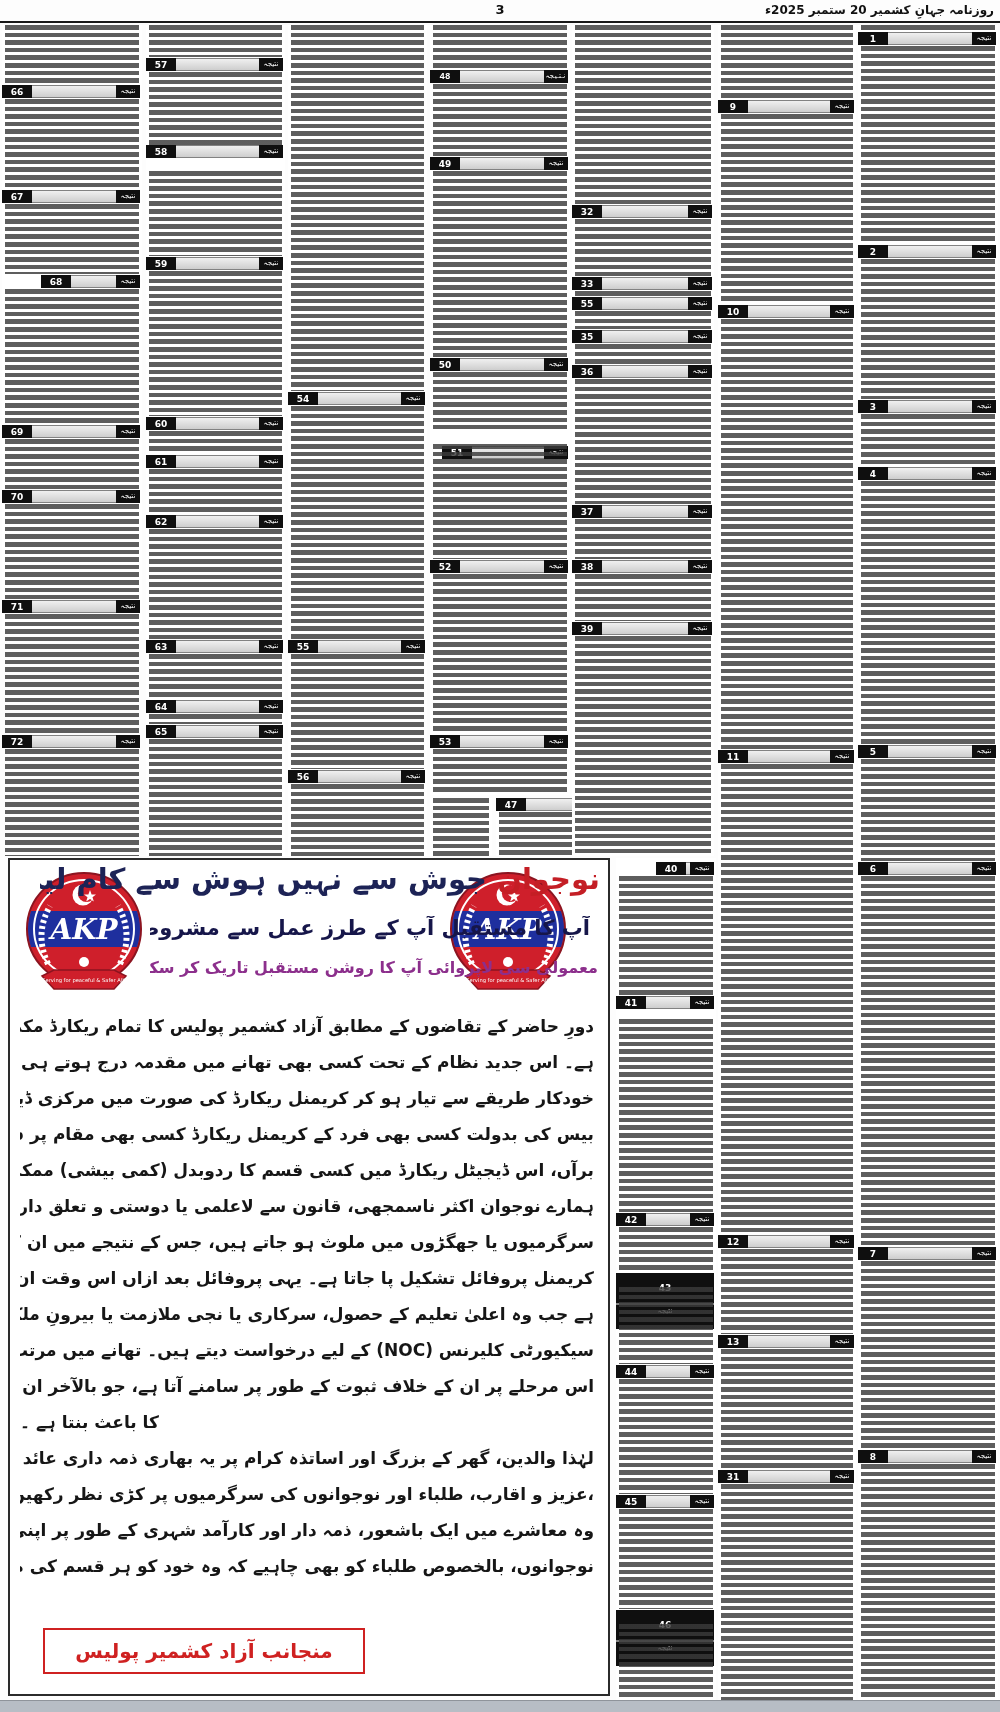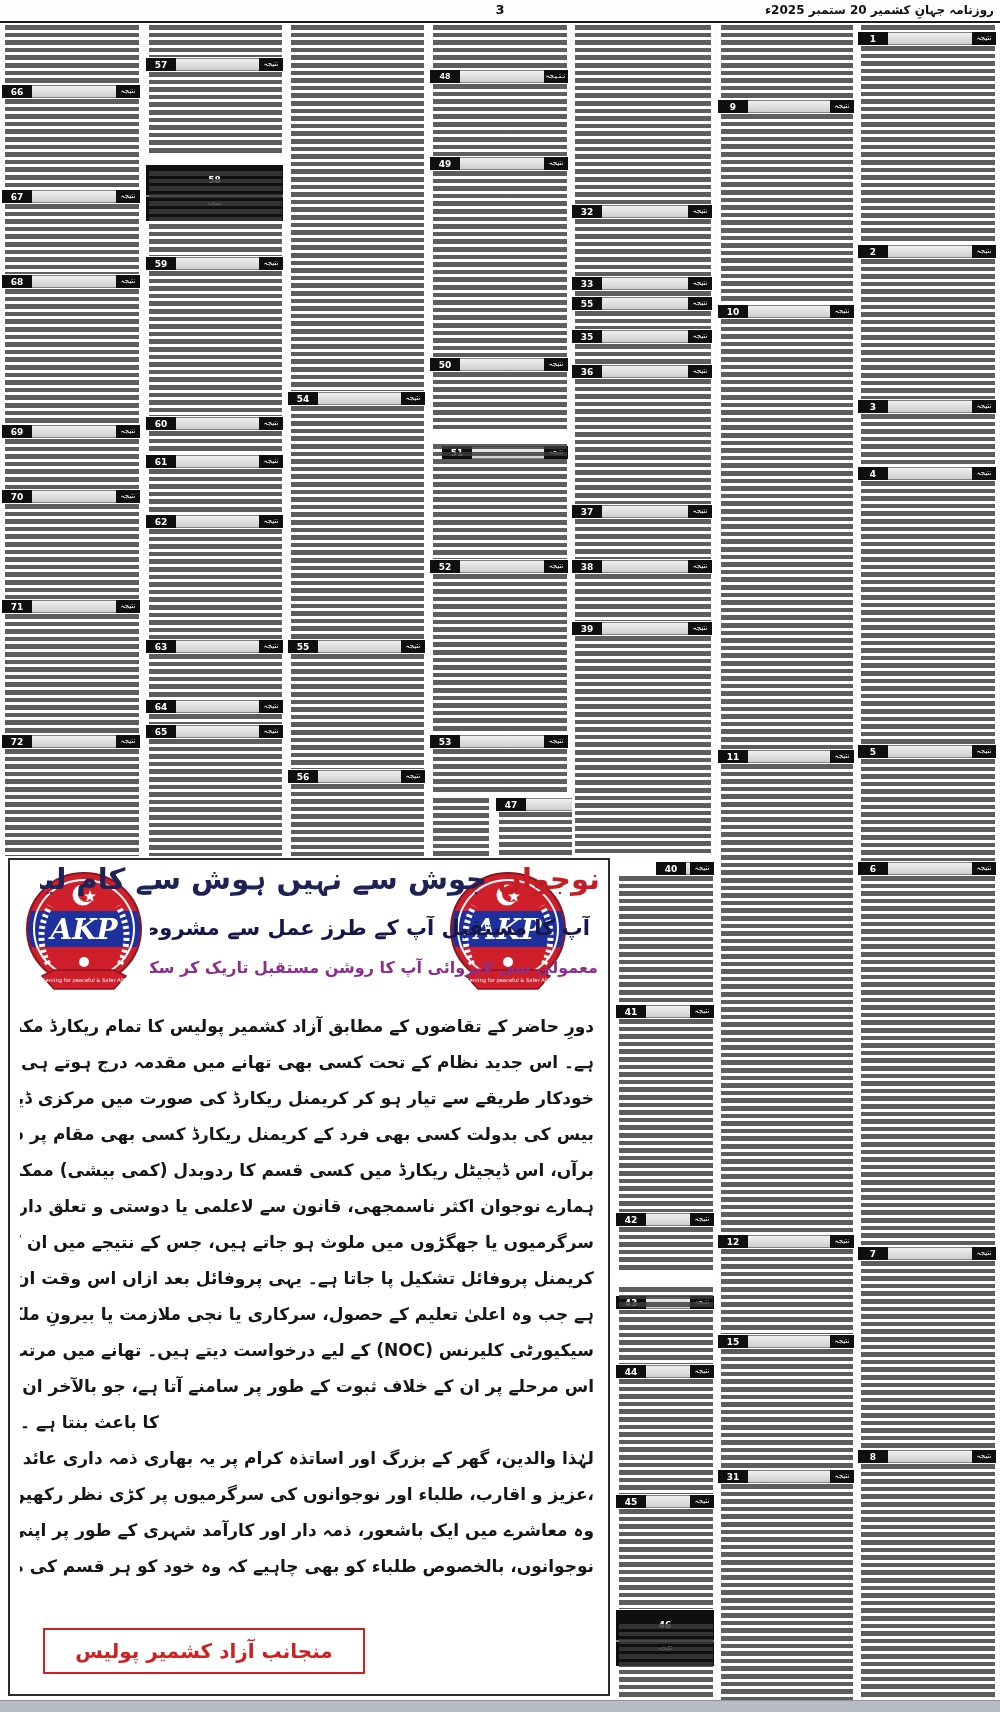--- a/index.html
+++ b/index.html
@@ -61,21 +61,21 @@
           <span class="adb"></span>
           <span class="adt" dir="rtl">نتیجہ</span>
         </div>
         <div class="fake" style="top: 74px; height: 90px;"></div>
         <div class="adh" style="top: 165px;">
           <span class="adn">67</span>
           <span class="adb"></span>
           <span class="adt" dir="rtl">نتیجہ</span>
         </div>
         <div class="fake" style="top: 179px; height: 70px;"></div>
-        <div class="adh" style="top: 250px;">
+        <div class="adh" style="top: 250px; margin-left: 39px;">
           <span class="adn">68</span>
           <span class="adb"></span>
           <span class="adt" dir="rtl">نتیجہ</span>
         </div>
         <div class="fake" style="top: 264px; height: 135px;"></div>
         <div class="adh" style="top: 400px;">
           <span class="adn">69</span>
           <span class="adb"></span>
           <span class="adt" dir="rtl">نتیجہ</span>
         </div>
@@ -100,21 +100,21 @@
         <div class="fake" style="top: 724px; height: 107px;"></div>
       </div>
       <div class="col" style="left: 146px; top: 25px; width: 139px; height: 831px;">
         <div class="fake" style="top: 0px; height: 32px;"></div>
         <div class="adh" style="top: 33px;">
           <span class="adn">57</span>
           <span class="adb"></span>
           <span class="adt" dir="rtl">نتیجہ</span>
         </div>
         <div class="fake" style="top: 47px; height: 84px;"></div>
-        <div class="adh" style="top: 140px; flex-direction: column;">
+        <div class="adh" style="top: 120px;">
           <span class="adn">58</span>
           <span class="adb"></span>
           <span class="adt" dir="rtl">نتیجہ</span>
         </div>
         <div class="fake" style="top: 146px; height: 85px;"></div>
         <div class="adh" style="top: 232px;">
           <span class="adn">59</span>
           <span class="adb"></span>
           <span class="adt" dir="rtl">نتیجہ</span>
         </div>
@@ -298,21 +298,21 @@
           <span class="adt" dir="rtl">نتیجہ</span>
         </div>
         <div class="fake" style="top: 739px; height: 470px;"></div>
         <div class="adh" style="top: 1210px;">
           <span class="adn">12</span>
           <span class="adb"></span>
           <span class="adt" dir="rtl">نتیجہ</span>
         </div>
         <div class="fake" style="top: 1224px; height: 85px;"></div>
         <div class="adh" style="top: 1310px;">
-          <span class="adn">15</span>
+          <span class="adn">13</span>
           <span class="adb"></span>
           <span class="adt" dir="rtl">نتیجہ</span>
         </div>
         <div class="fake" style="top: 1324px; height: 120px;"></div>
         <div class="adh" style="top: 1445px;">
           <span class="adn">31</span>
           <span class="adb"></span>
           <span class="adt" dir="rtl">نتیجہ</span>
         </div>
         <div class="fake" style="top: 1459px; height: 216px;"></div>
@@ -368,33 +368,33 @@
         </div>
         <div class="fake" style="top: 1439px; height: 236px;"></div>
       </div>
       <div class="col" style="left: 616px; top: 858px; width: 100px; height: 842px;">
         <div class="adh" style="top: 4px; padding-left: 40px;">
           <span class="adn">40</span>
           <span class="adb"></span>
           <span class="adt" dir="rtl">نتیجہ</span>
         </div>
         <div class="fake" style="top: 18px; height: 128px;"></div>
-        <div class="adh" style="top: 147px;">
+        <div class="adh" style="top: 138px;">
           <span class="adn">41</span>
           <span class="adb"></span>
           <span class="adt" dir="rtl">نتیجہ</span>
         </div>
         <div class="fake" style="top: 161px; height: 193px;"></div>
         <div class="adh" style="top: 355px;">
           <span class="adn">42</span>
           <span class="adb"></span>
           <span class="adt" dir="rtl">نتیجہ</span>
         </div>
         <div class="fake" style="top: 369px; height: 45px;"></div>
-        <div class="adh" style="top: 438px;">
+        <div class="adh" style="top: 415px; flex-direction: column;">
           <span class="adn">43</span>
           <span class="adb"></span>
           <span class="adt" dir="rtl">نتیجہ</span>
         </div>
         <div class="fake" style="top: 429px; height: 77px;"></div>
         <div class="adh" style="top: 507px;">
           <span class="adn">44</span>
           <span class="adb"></span>
           <span class="adt" dir="rtl">نتیجہ</span>
         </div>

